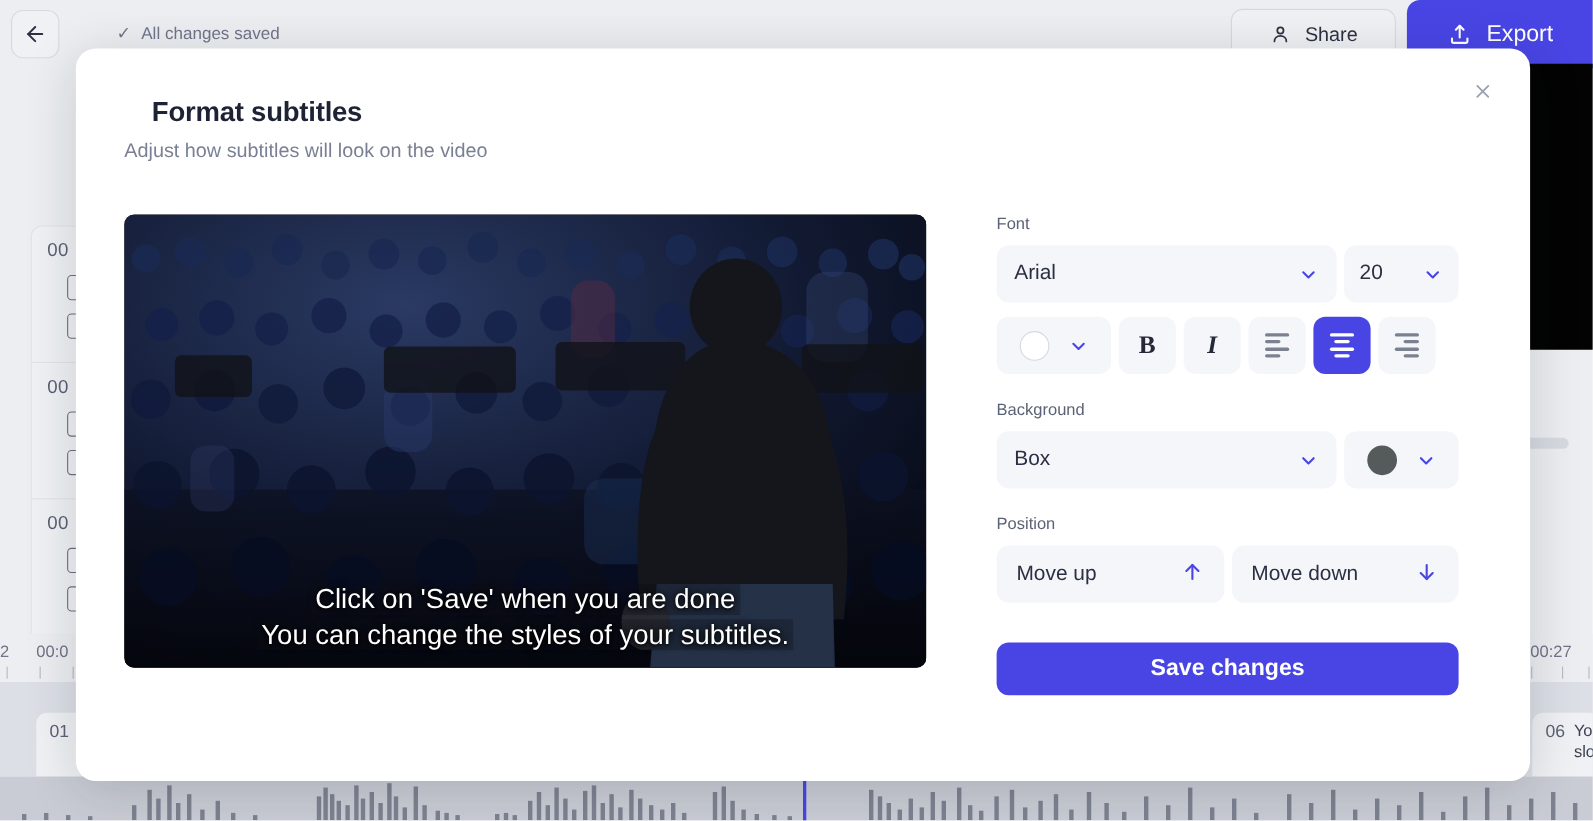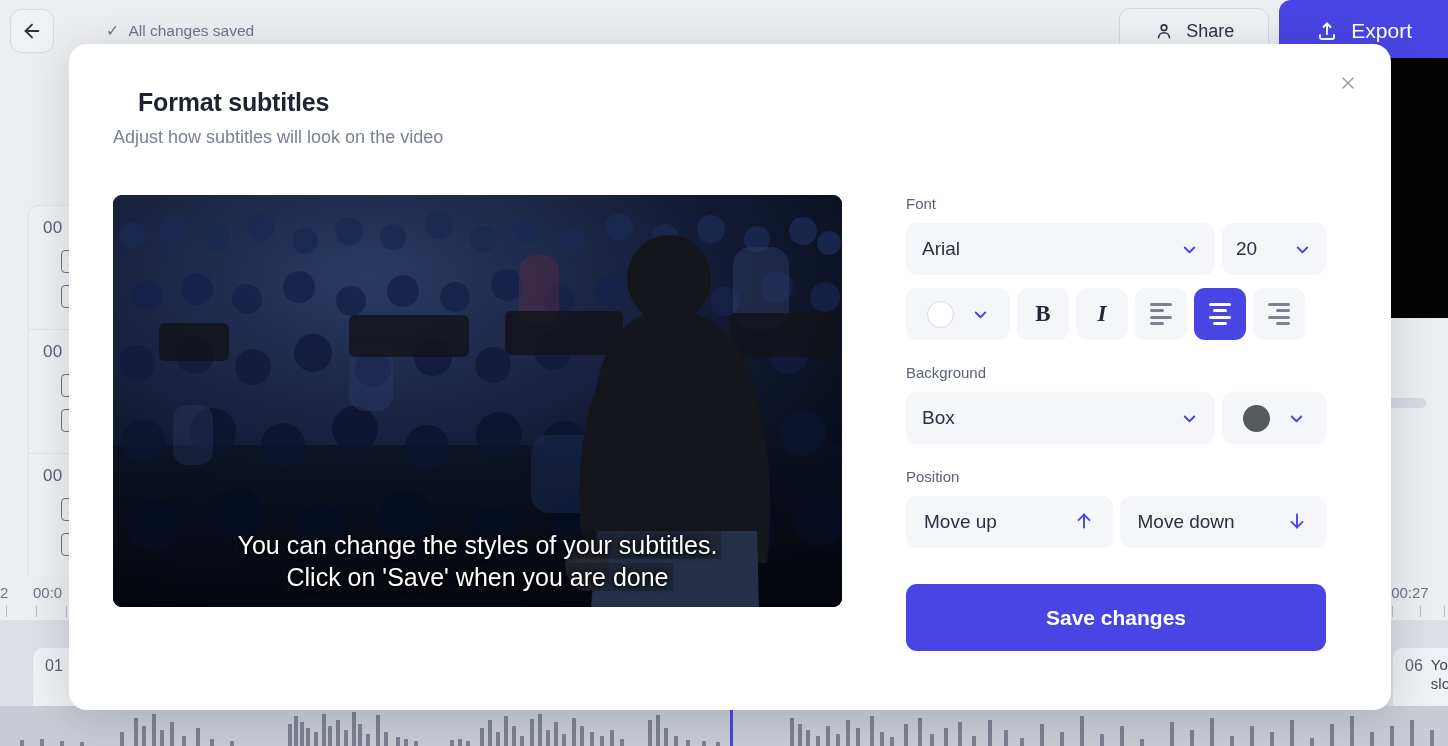--- a/index.html
+++ b/index.html
@@ -204,21 +204,21 @@
     display: flex; align-items: center; justify-content: space-between;
     padding: 0 14px; font-size: 19px; color: #2a2f42;
   }
   .pos-btn {
     height: 52px; flex: 1; background: #f5f6f9; border-radius: 11px;
     display: flex; align-items: center; justify-content: space-between;
     padding: 0 18px; font-size: 19px; color: #2a2f42;
   }
   .arrow-ico { color: #4945e4; font-size: 21px; line-height: 1; }
   .save-btn {
-    margin-top: 36px; height: 67px; width: 420px;
+    margin-top: 36px; height: 48px; width: 420px;
     background: #4945e4; border-radius: 11px;
     display: flex; align-items: center; justify-content: center;
     color: #fff; font-size: 21px; font-weight: bold;
   }
   .mt24 { margin-top: 24px; }
 
   .align-lines { display: flex; flex-direction: column; gap: 3.5px; }
   .align-lines i { display:block; height: 3px; border-radius: 2px; background: #7c8191; }
   .sq.active .align-lines i { background: #ffffff; }
 </style>
@@ -535,22 +535,22 @@
           <ellipse cx="556" cy="84" rx="42" ry="44"></ellipse>
           <path d="M556 112 C500 120 482 168 480 228 L480 412 L644 412 L644 224 C642 166 618 120 556 112 Z"></path>
           <path d="M486 190 C468 220 462 300 470 366 L496 366 C490 296 494 232 506 200 Z"></path>
           <path d="M636 192 C656 226 662 302 654 368 L628 368 C636 300 630 234 618 202 Z"></path>
         </g>
         <path d="M484 336 L644 336 L646 412 L478 412 Z" fill="#27364f" opacity="0.85"></path>
         <ellipse cx="474" cy="370" rx="22" ry="26" fill="#2a2c34"></ellipse>
       </svg>
 
       <div class="sub-overlay">
+        <div><span>Click on 'Save' when you are done</span></div>
         <div><span>You can change the styles of your subtitles.</span></div>
-        <div><span>Click on 'Save' when you are done</span></div>
       </div>
     </div>
 
     <div class="ctrls">
 
       <div class="sect-label">Font</div>
 
       <div class="row">
         <div class="field grow">
           <span>Arial</span>

